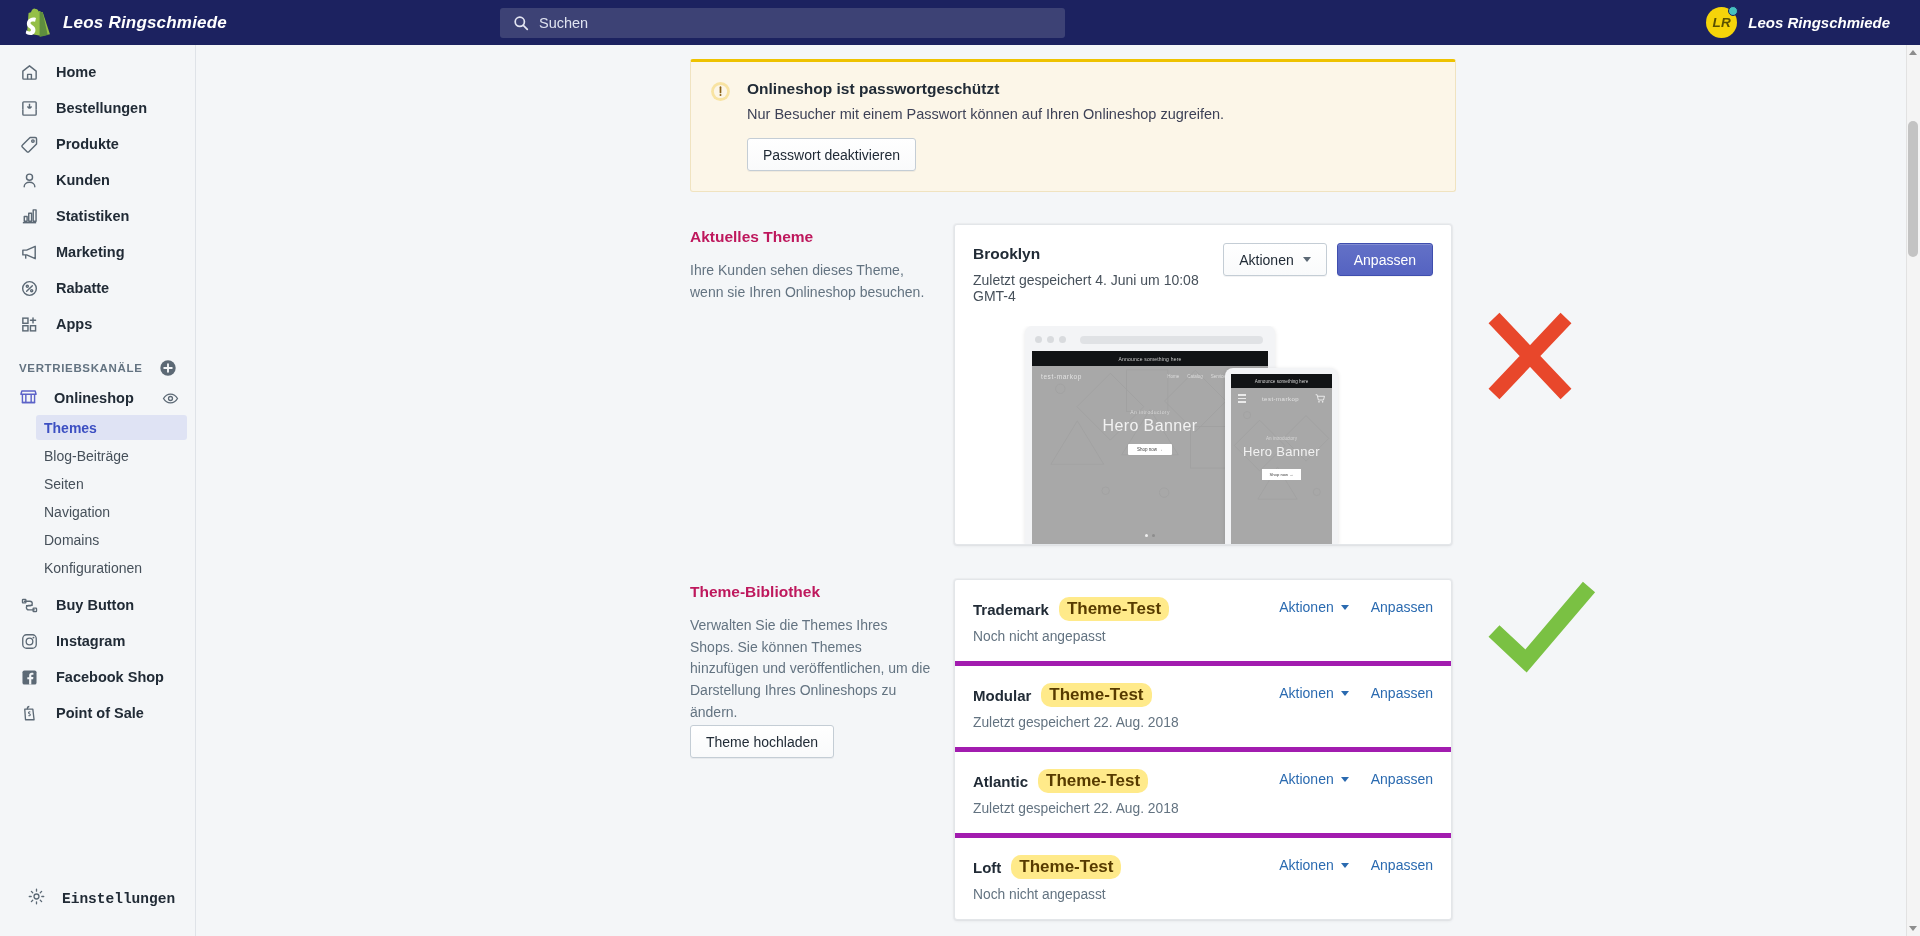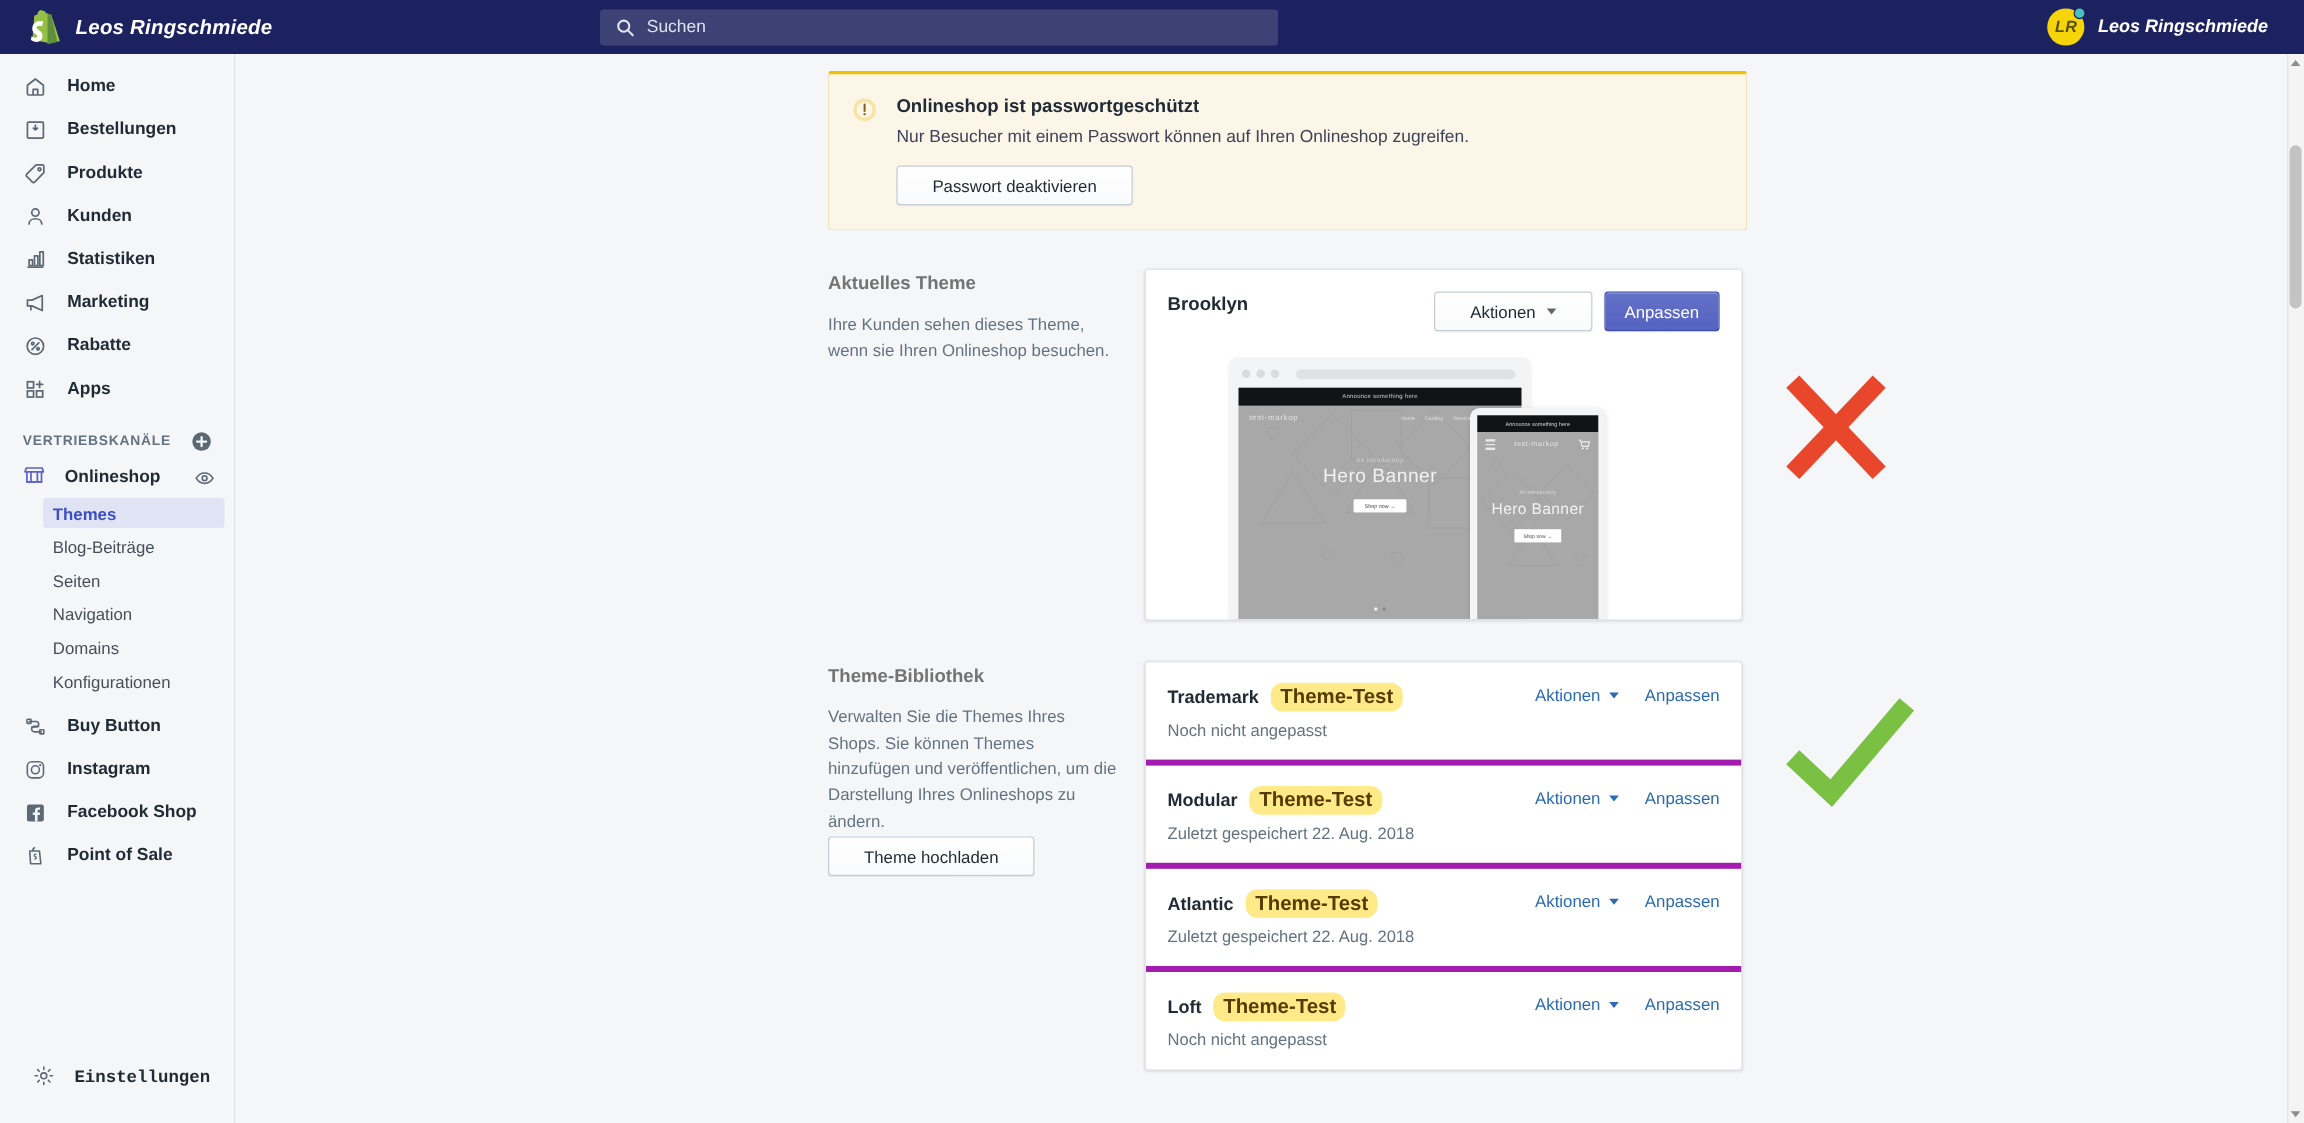--- a/index.html
+++ b/index.html
@@ -111,31 +111,31 @@
     background:#fcf6e8; border-top:3px solid #eec200;
     border-left:1px solid #f0e3c0; border-right:1px solid #f0e3c0; border-bottom:1px solid #f0e3c0;
     border-radius:3px; padding:18px 20px 20px 19px;
     display:flex; gap:16px;
   }
   .warn-icon { width:21px; height:21px; flex:none; margin-top:1px; }
   .banner-title { font-size:15.5px; font-weight:bold; color:#212b36; margin-bottom:8px; }
   .banner-text { font-size:14.5px; color:#3e4257; margin-bottom:16px; }
   .btn-plain {
     display:inline-flex; align-items:center; justify-content:center;
-    height:33px; padding:0 29px;
+    height:33px; padding:0 15px;
     background:linear-gradient(180deg,#ffffff,#f9fafb);
     border:1px solid #c4cdd5; border-radius:3px;
     font-size:14px; color:#212b36; cursor:pointer;
     box-shadow:0 1px 0 rgba(22,29,37,.05);
   }
 
   
   .section { display:flex; margin-top:32px; }
   .section-left { width:264px; margin-left:494px; padding-right:20px; padding-top:4px; }
-  .sec-title { font-size:15.5px; font-weight:bold; color:#737373; margin-bottom:14px; }
+  .sec-title { font-size:15.5px; font-weight:bold; color:#be185d; margin-bottom:14px; }
   .sec-desc { font-size:14px; color:#637381; line-height:1.55; }
   .section-card {
     width:498px; background:#ffffff;
     border:1px solid #e3e6e9; border-radius:3px;
     box-shadow:0 0 0 1px rgba(63,63,68,.03), 0 1px 3px rgba(63,63,68,.10);
   }
 
   
   .cur-head { display:flex; align-items:flex-start; justify-content:space-between; padding:20px 18px 0 18px; }
   .cur-title { font-size:15.5px; font-weight:bold; color:#212b36; margin-bottom:9px; }
@@ -487,20 +487,21 @@
 
     <div class="section">
       <div class="section-left">
         <div class="sec-title">Aktuelles Theme</div>
         <div class="sec-desc">Ihre Kunden sehen dieses Theme, wenn sie Ihren Onlineshop besuchen.</div>
       </div>
       <div class="section-card">
         <div class="cur-head">
           <div>
             <div class="cur-title">Brooklyn</div>
+            <div class="cur-sub">Zuletzt gespeichert 4. Juni um 10:08 GMT-4</div>
           </div>
           <div class="cur-actions">
             <div class="btn-plain btn-dd">
               <span>Aktionen</span>
               <span class="caret"></span>
             </div>
             <div class="btn-primary">Anpassen</div>
           </div>
         </div>
 

